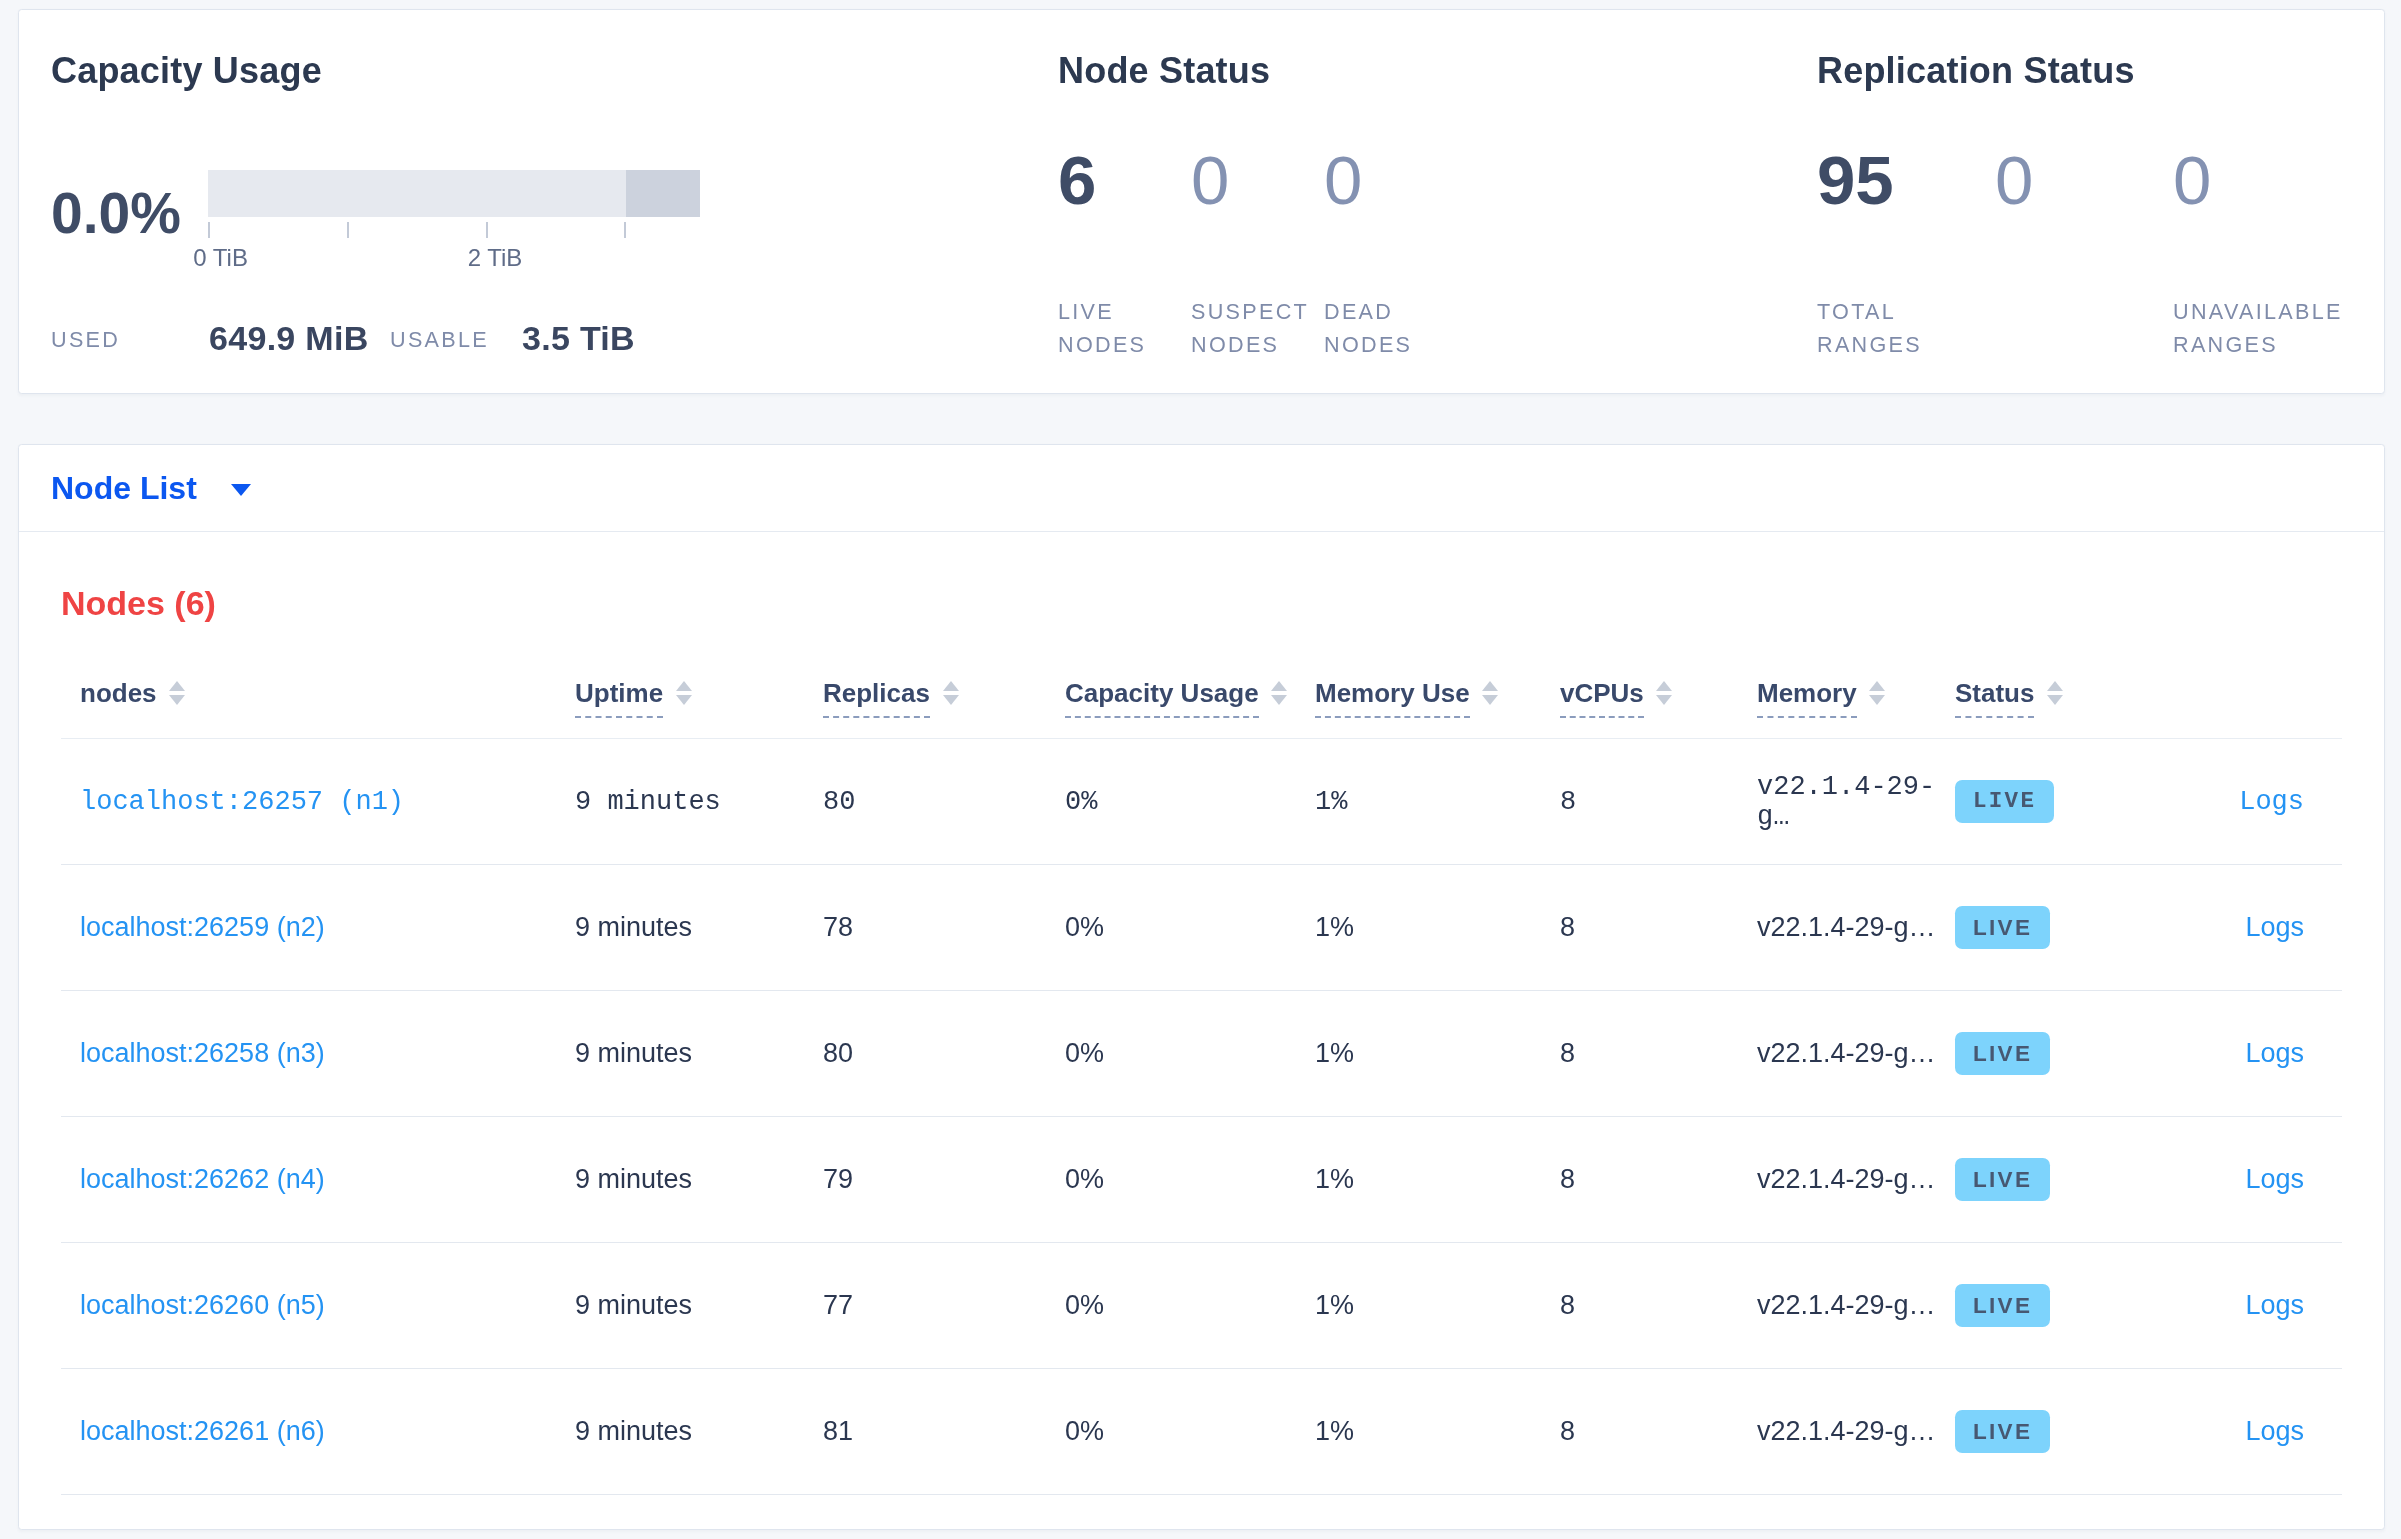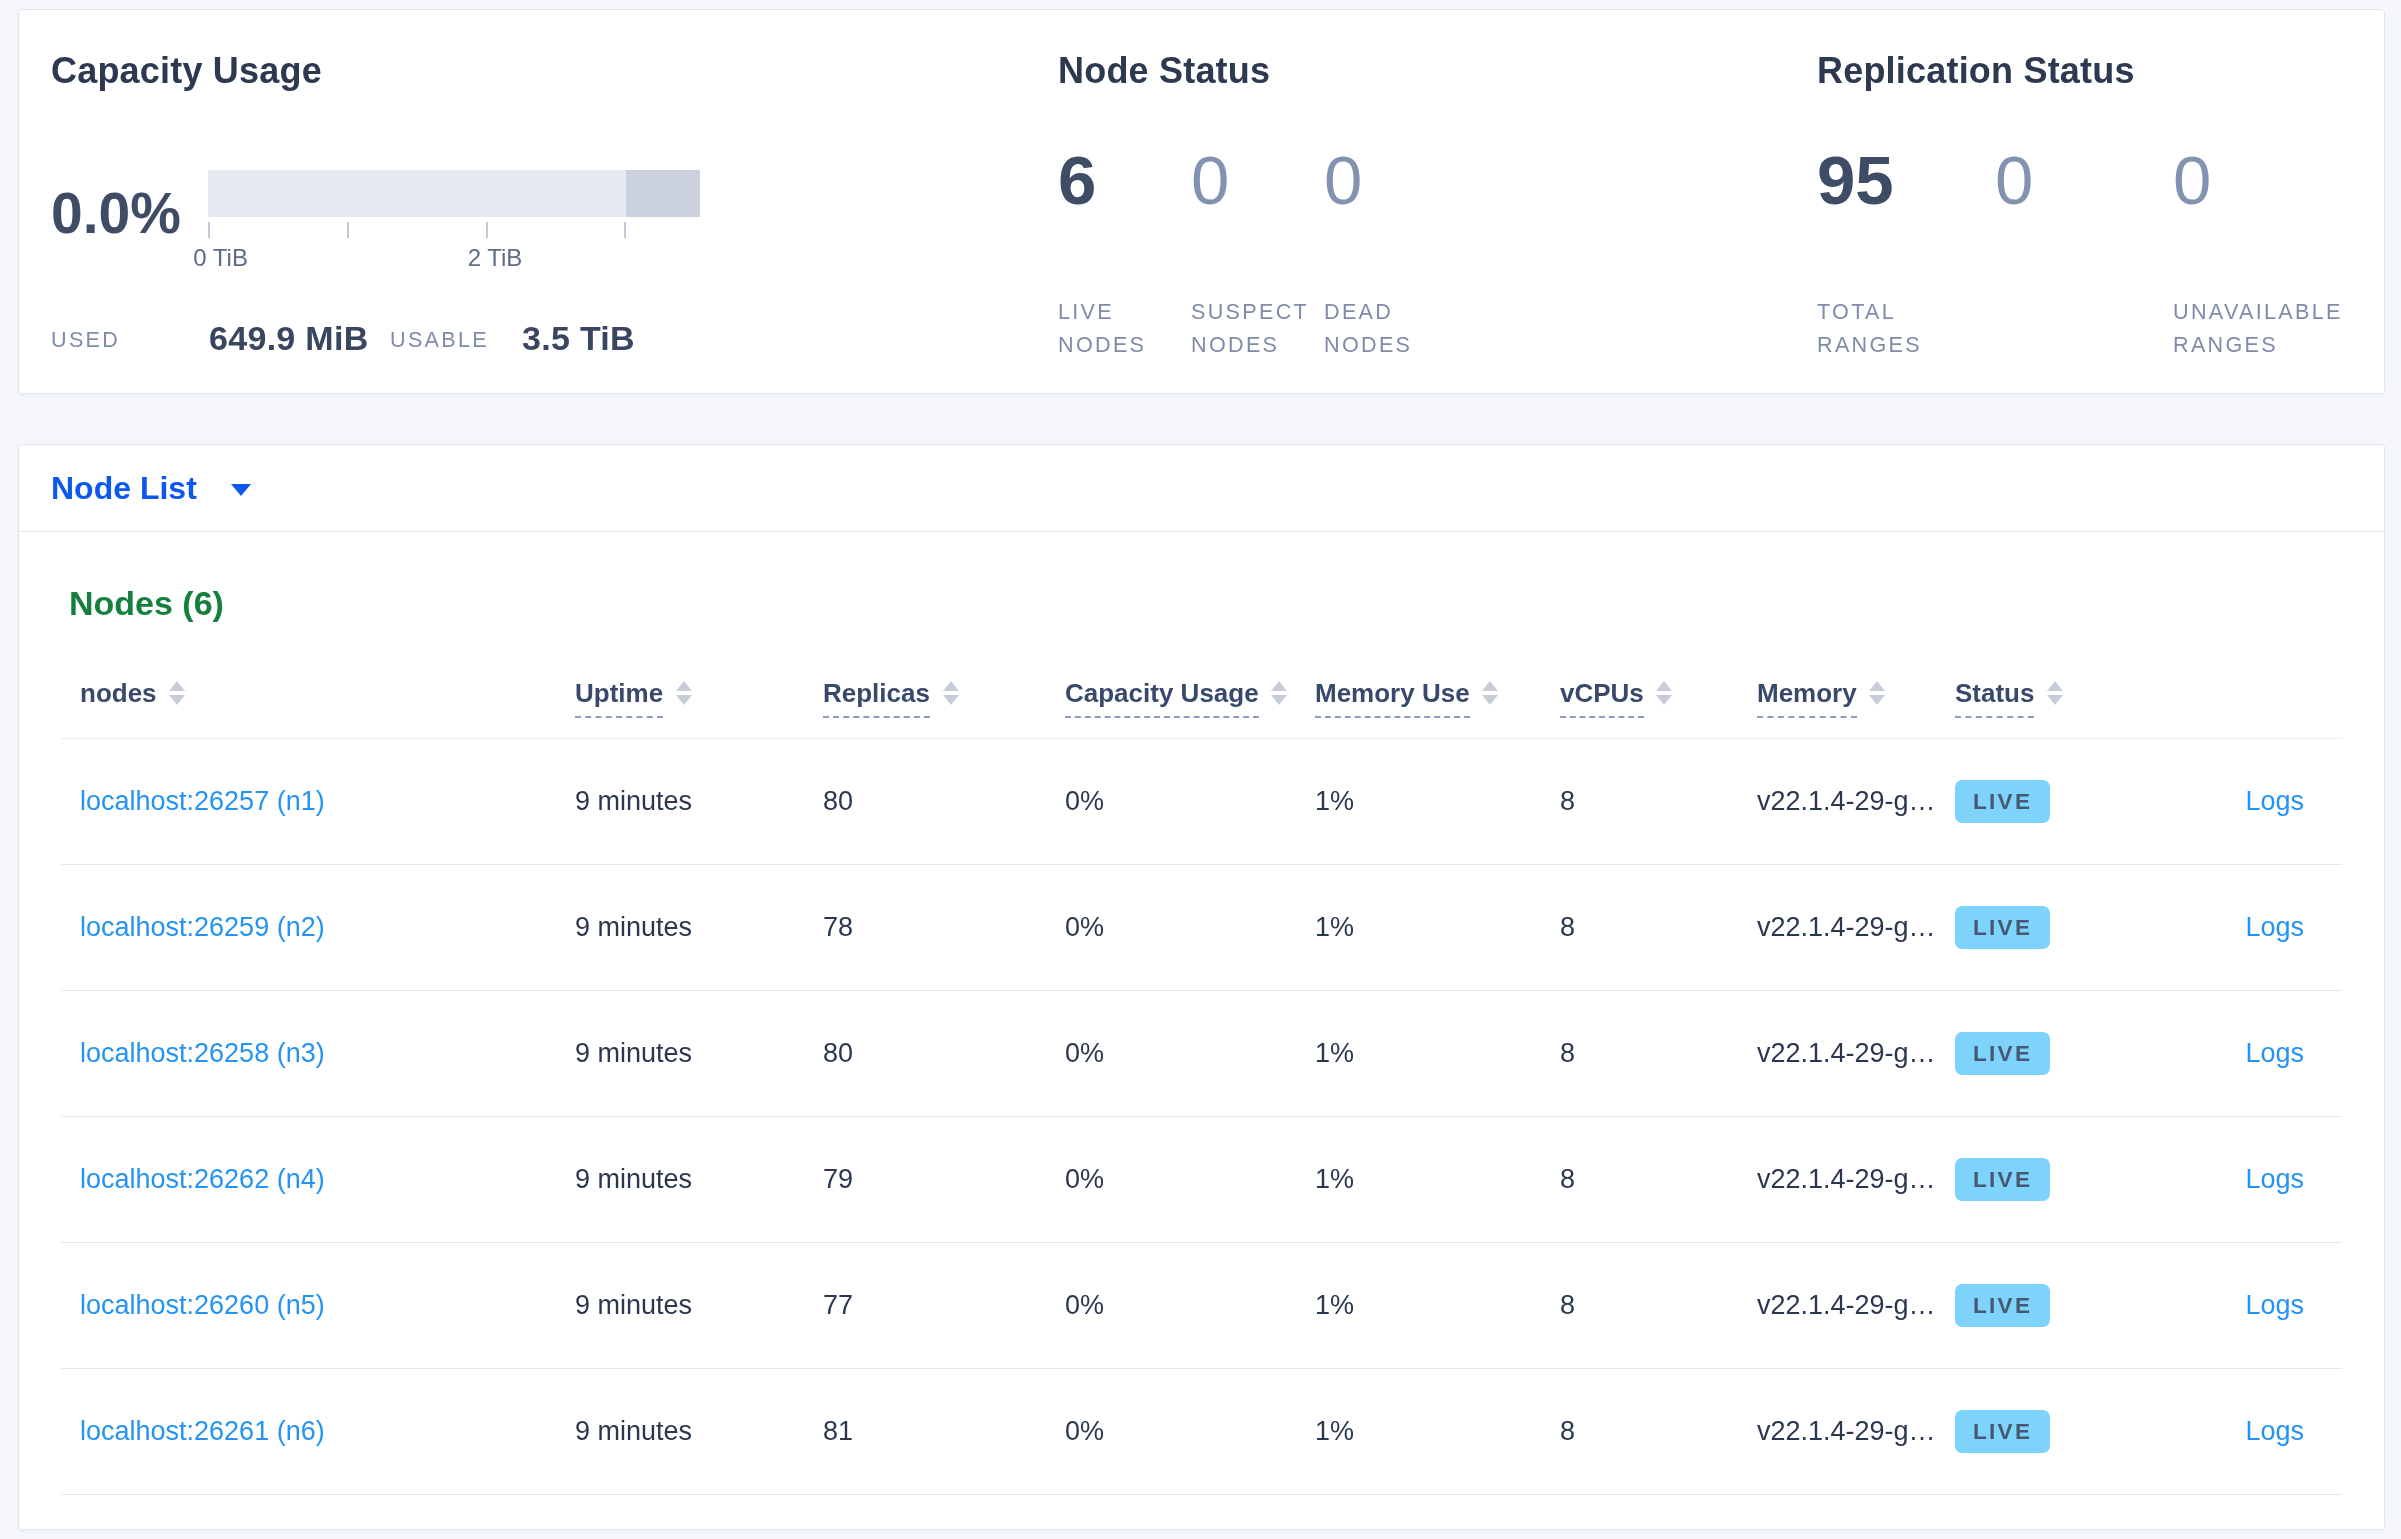--- a/index.html
+++ b/index.html
@@ -66,21 +66,21 @@
     display:flex; align-items:center; padding-left:32px;
   }
   .selector-label { font-size:32px; font-weight:600; color:#0b57f0; cursor:pointer; }
   .caret-down {
     width:0; height:0; margin-left:34px; margin-top:3.6px;
     border-left:10px solid transparent; border-right:10px solid transparent;
     border-top:12.6px solid #0b57f0;
   }
 
   .table-area { margin:0 42px; }
-  .table-heading { margin-top:51px; font-size:34px; font-weight:600; color:#15803d; line-height:40px;margin-left:8px; }
+  .table-heading { margin-top:51px; font-size:34px; font-weight:600; color:#ef4444; line-height:40px; }
 
   .grid-row {
     display:grid;
     grid-template-columns:514px 248px 242px 250px 245px 197px 198px 198px 1fr;
     align-items:center;
   }
   .thead { margin-top:25px; height:90px; }
   .hcell { display:flex; align-items:center; cursor:pointer; }
   .hcell-nodes { padding-left:19px; }
   .hlabel { font-size:26px; font-weight:600; color:#39496b; line-height:31px; }
@@ -89,21 +89,21 @@
   .sort-icon .tri-up {
     width:0; height:0; border-left:8px solid transparent; border-right:8px solid transparent;
     border-bottom:10px solid #c6cdd8; margin-bottom:4.5px;
   }
   .sort-icon .tri-down {
     width:0; height:0; border-left:8px solid transparent; border-right:8px solid transparent;
     border-top:10px solid #c6cdd8;
   }
 
   .trow { height:126px; border-top:0.9px solid #e3e8ef; }
-  .trow:first-child { border-top:0.9px solid #e8edf3; }
+  .trow:first-child { border-top:0.9px solid #e8edf3;font-family:Liberation Mono, monospace; }
   .tbody { border-bottom:0.9px solid #e3e8ef; }
   .cell { font-size:27px; color:#2b3750; }
   .cell-node { padding-left:19px; }
   .tlink { color:#2493f3; text-decoration:none; cursor:pointer; }
   .badge {
     display:inline-block; background:#7dd3fc; color:#475872;
     font-size:22.5px; font-weight:700; letter-spacing:2.3px;
     padding:9px 18px; border-radius:7.2px; line-height:25px;
   }
   .cell-logs { text-align:right; padding-right:38px; }

